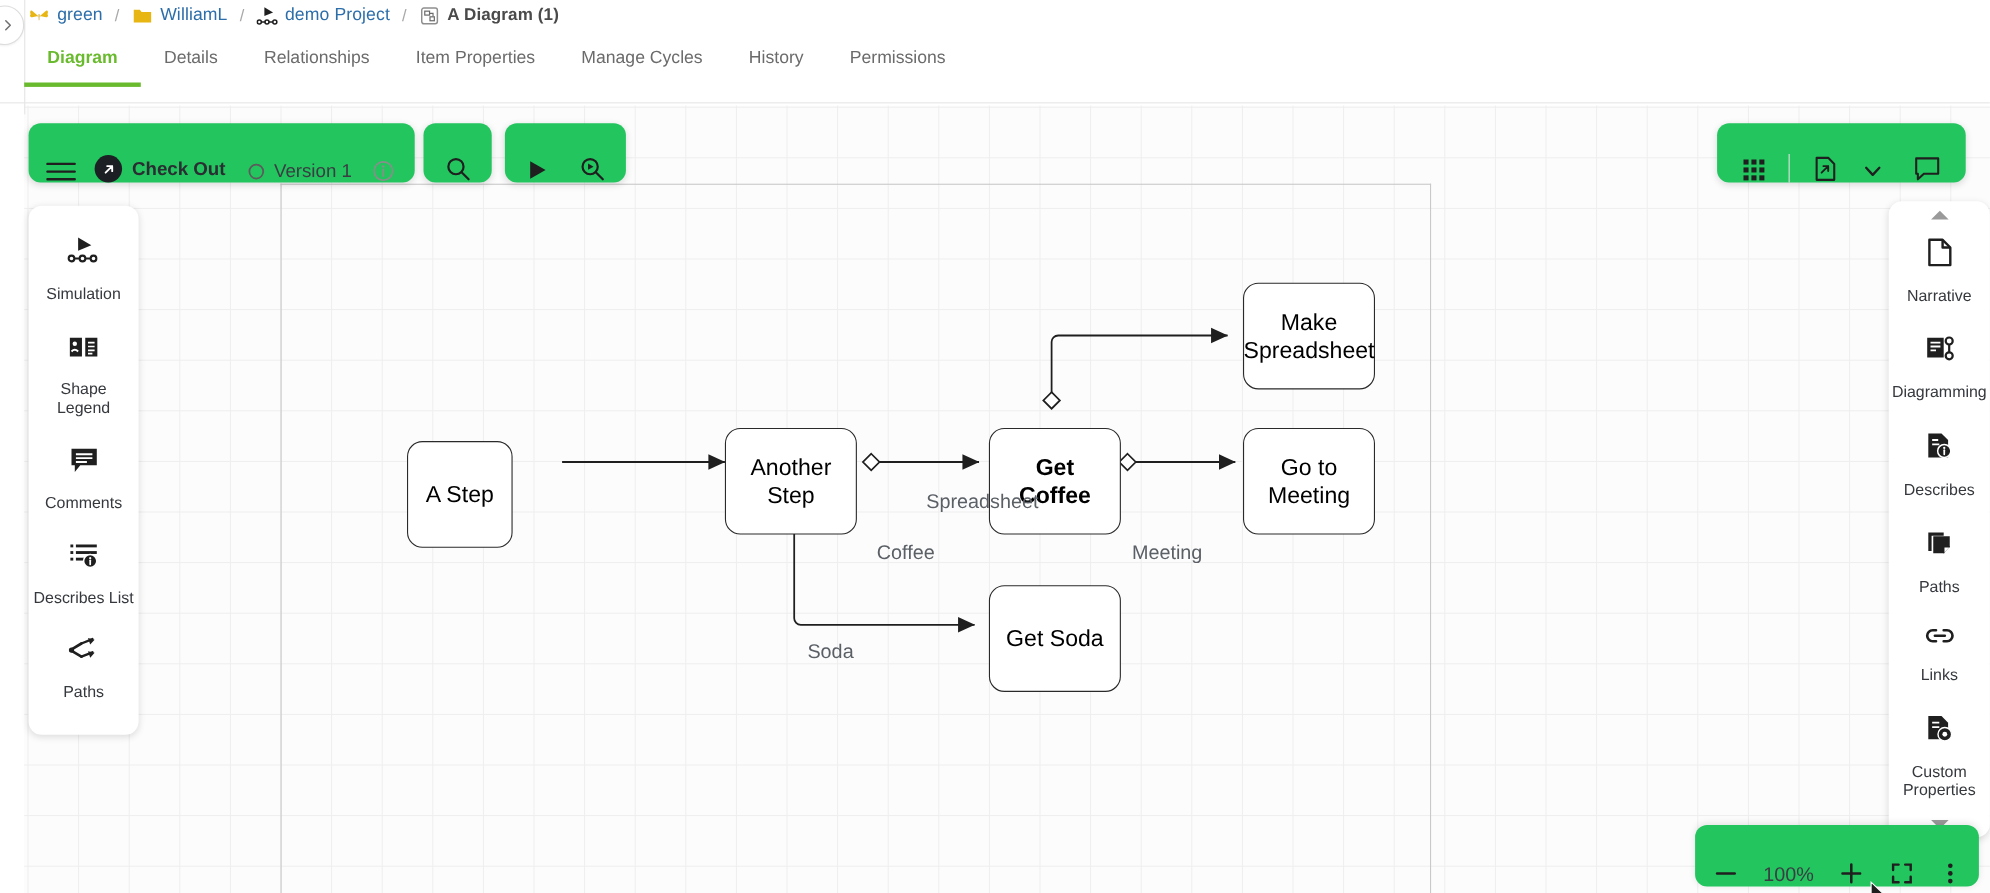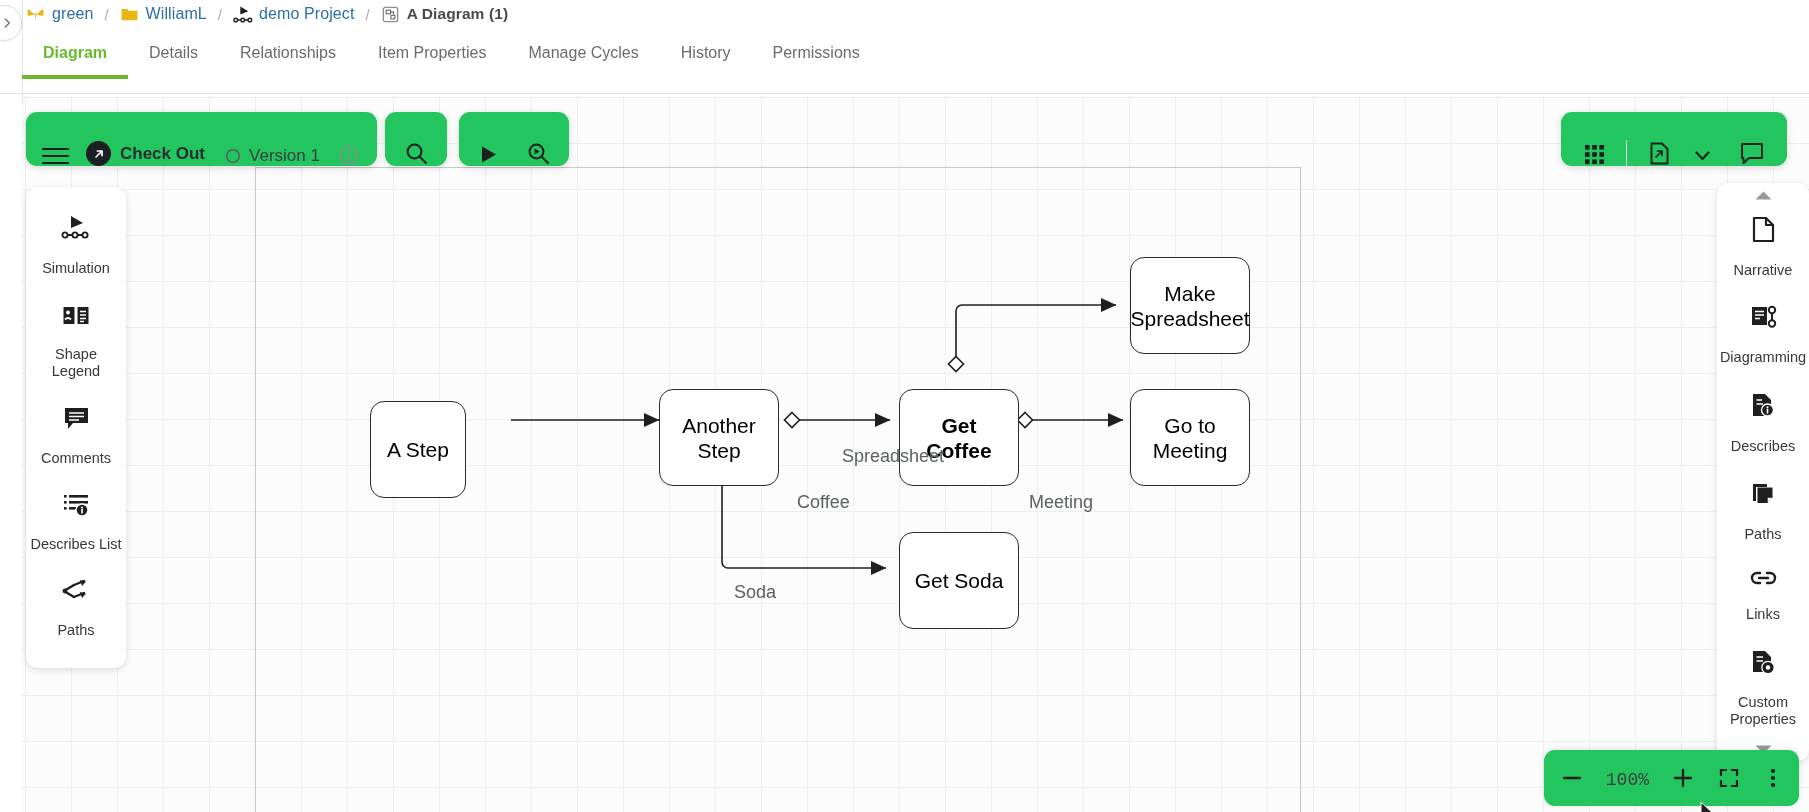--- a/index.html
+++ b/index.html
@@ -82,21 +82,21 @@
   
   .float-card {
     position: absolute; background: #22c55e; border-radius: 11px;
     box-shadow: 0 2px 7px rgba(0,0,0,.14); display: flex; align-items: flex-end;
     height: 54px; z-index: 20;
   }
   #toolbar-main { left: 26px; top: 112px; padding: 0 18px 0 16px; gap: 0; }
   #toolbar-search { left: 385px; top: 112px; width: 62px; justify-content: center; }
   #toolbar-run { left: 459px; top: 112px; padding: 0 18px; gap: 26px; }
   #toolbar-right { right: 22px; top: 112px; padding: 0 22px; gap: 20px; }
-  #zoom-bar { right: 10px; bottom: 6px; padding: 16px 16px; gap: 22px; height: 56px; box-shadow: 0 -1px 7px rgba(0,0,0,.10); font-family: Liberation Mono, monospace;}
+  #zoom-bar { right: 10px; bottom: 6px; padding: 0 16px; gap: 22px; height: 56px; box-shadow: 0 -1px 7px rgba(0,0,0,.10);}
 
   .tb-item { display:flex; align-items:center; justify-content:center; cursor: pointer; }
   .checkout-badge {
     width: 25px; height: 25px; border-radius: 50%; background:#1c1f24;
     display:flex; align-items:center; justify-content:center; flex:none;
   }
   .tb-text { font-size: 17px; font-weight: bold; color: #2a2d32; }
   .tb-text.thin { font-weight: normal; color: #3a3d42; }
   .tb-div { width: 1px; height: 26px; background: #e0e0e0; }
 

